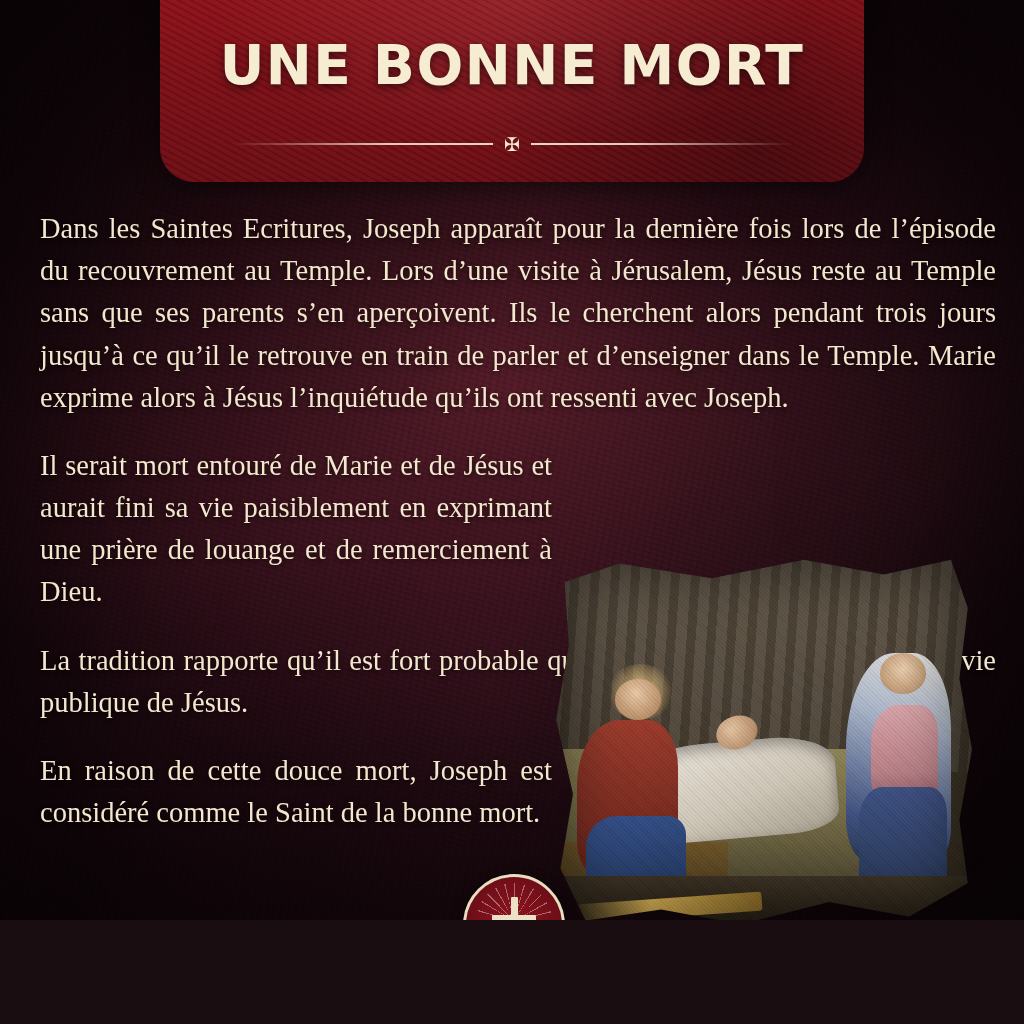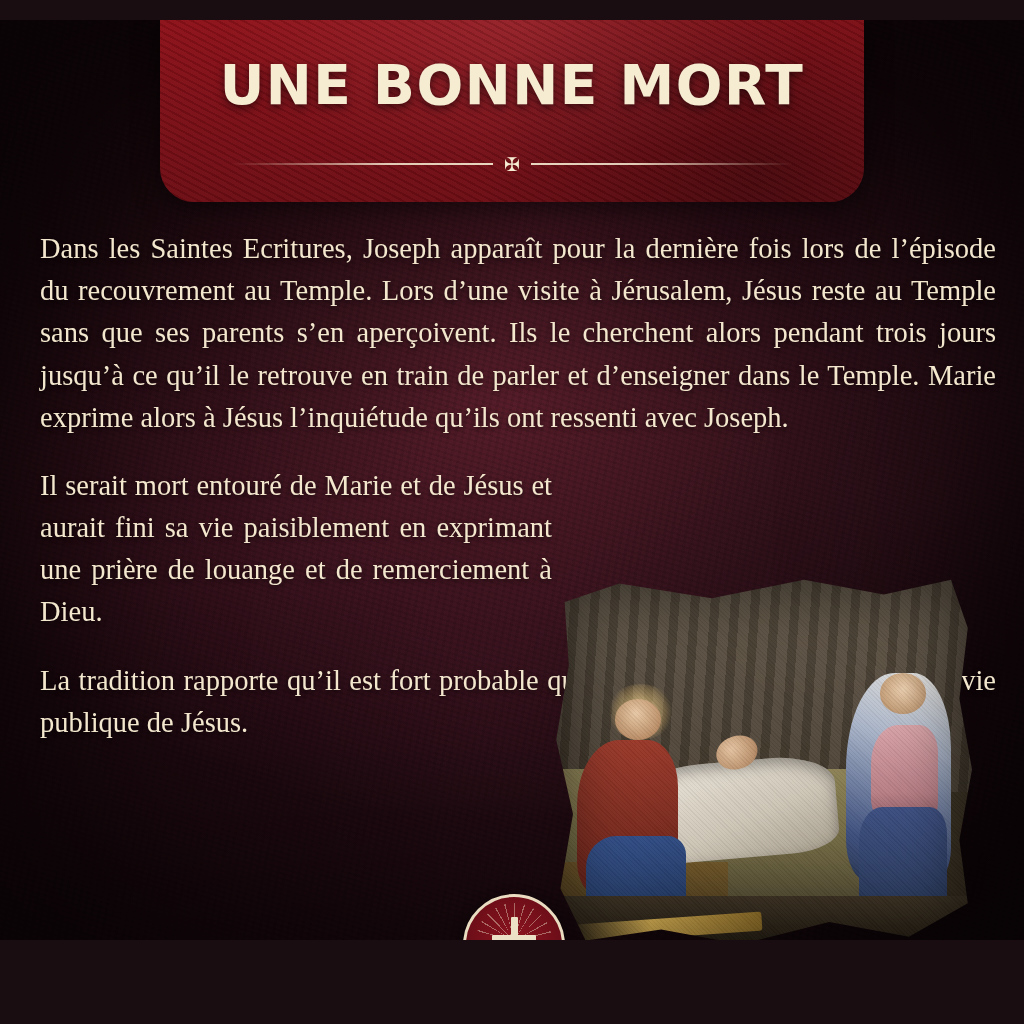--- a/index.html
+++ b/index.html
@@ -11,21 +11,20 @@
     position: relative;
     width: 1024px;
     height: 920px;
     overflow: hidden;
     font-family: "Liberation Serif", serif;
     background-color: #3b1520;
     background-image:
       radial-gradient(ellipse 60% 45% at 50% 42%, rgba(120, 40, 55, 0.55) 0%, rgba(60, 18, 30, 0.25) 55%, rgba(25, 8, 14, 0.75) 100%),
       radial-gradient(ellipse 90% 80% at 20% 80%, rgba(90, 25, 45, 0.45) 0%, rgba(30, 10, 16, 0.6) 70%),
       linear-gradient(135deg, #2a0e16 0%, #4a1a26 25%, #35131d 50%, #50202e 72%, #2b0f18 100%);
-    margin-top: 20px;
   }
   
   #page::before {
     content: "";
     position: absolute;
     inset: 0;
     pointer-events: none;
     background-image:
       repeating-linear-gradient(17deg, rgba(0,0,0,0.10) 0px, rgba(0,0,0,0.10) 2px, rgba(255,255,255,0.012) 2px, rgba(255,255,255,0.012) 5px),
       repeating-linear-gradient(101deg, rgba(0,0,0,0.08) 0px, rgba(0,0,0,0.08) 3px, rgba(255,255,255,0.015) 3px, rgba(255,255,255,0.015) 7px),
@@ -364,20 +363,21 @@
       <span class="line"></span>
       <span class="mark">✠</span>
       <span class="line right"></span>
     </div>
   </div>
 
   <div class="content">
     <p class="para">Dans les Saintes Ecritures, Joseph apparaît pour la dernière fois lors de l’épisode du recouvrement au Temple. Lors d’une visite à Jérusalem, Jésus reste au Temple sans que ses parents s’en aperçoivent. Ils le cherchent alors pendant trois jours jusqu’à ce qu’il le retrouve en train de parler et d’enseigner dans le Temple. Marie exprime alors à Jésus l’inquiétude qu’ils ont ressenti avec Joseph.</p>
     <p class="para narrow">Il serait mort entouré de Marie et de Jésus et aurait fini sa vie paisiblement en exprimant une prière de louange et de remerciement à Dieu.</p>
     <p class="para">La tradition rapporte qu’il est fort probable que Saint Joseph soit mort avant la vie publique de Jésus.</p>
+    <p class="para narrow last">En raison de cette douce mort, Joseph est considéré comme le Saint de la bonne mort.</p>
   </div>
 
   <div class="painting">
     <div class="scene">
       <div class="sc-drape"></div>
       <div class="sc-bed"></div>
       <div class="sc-bedfoot"></div>
       <div class="sc-sheet"></div>
       <div class="sc-joseph-head"></div>
       <div class="sc-halo"></div>

